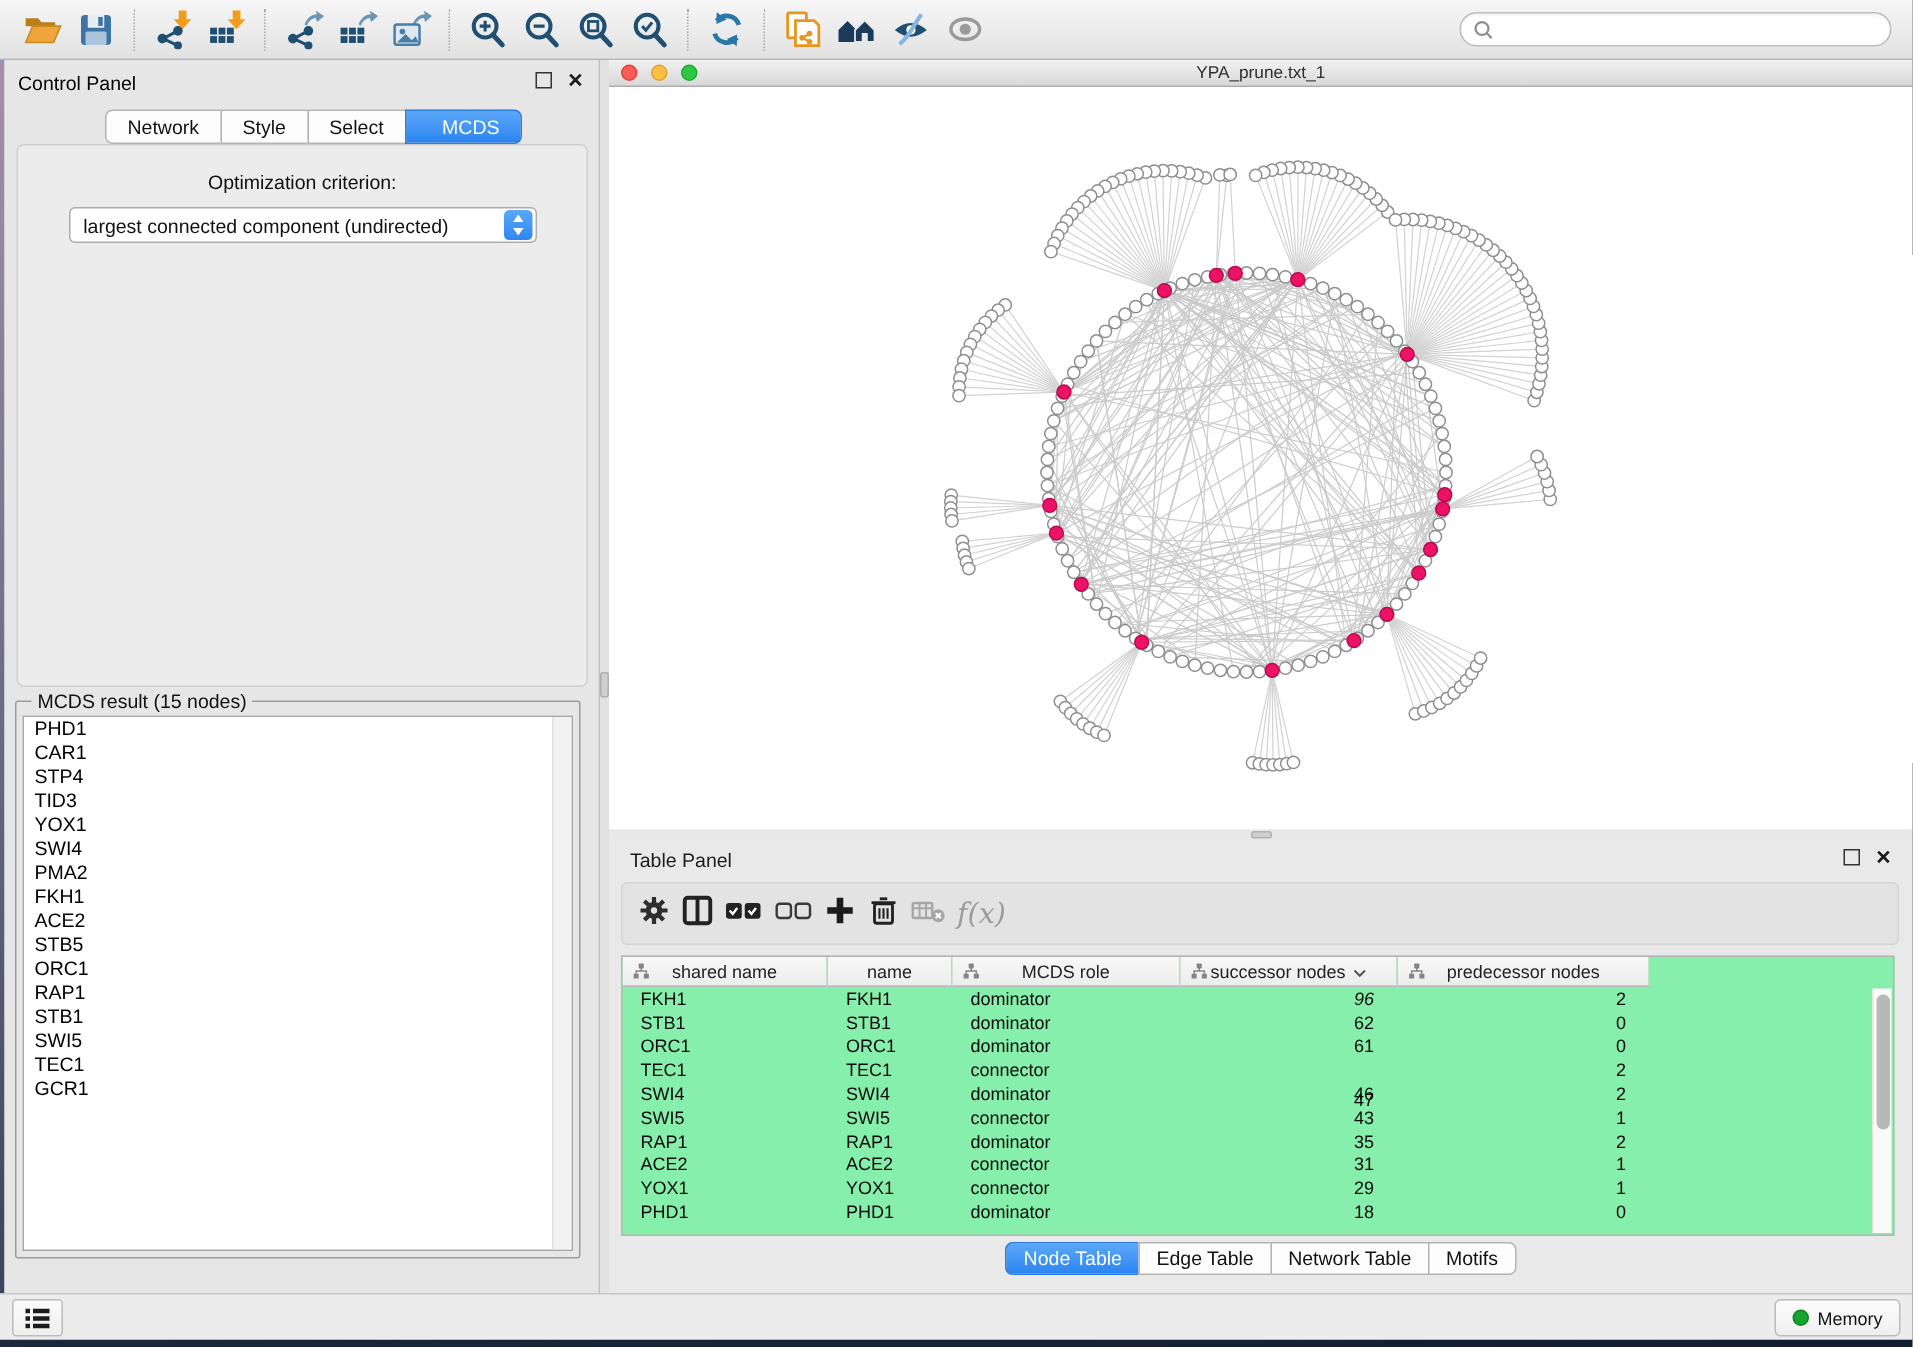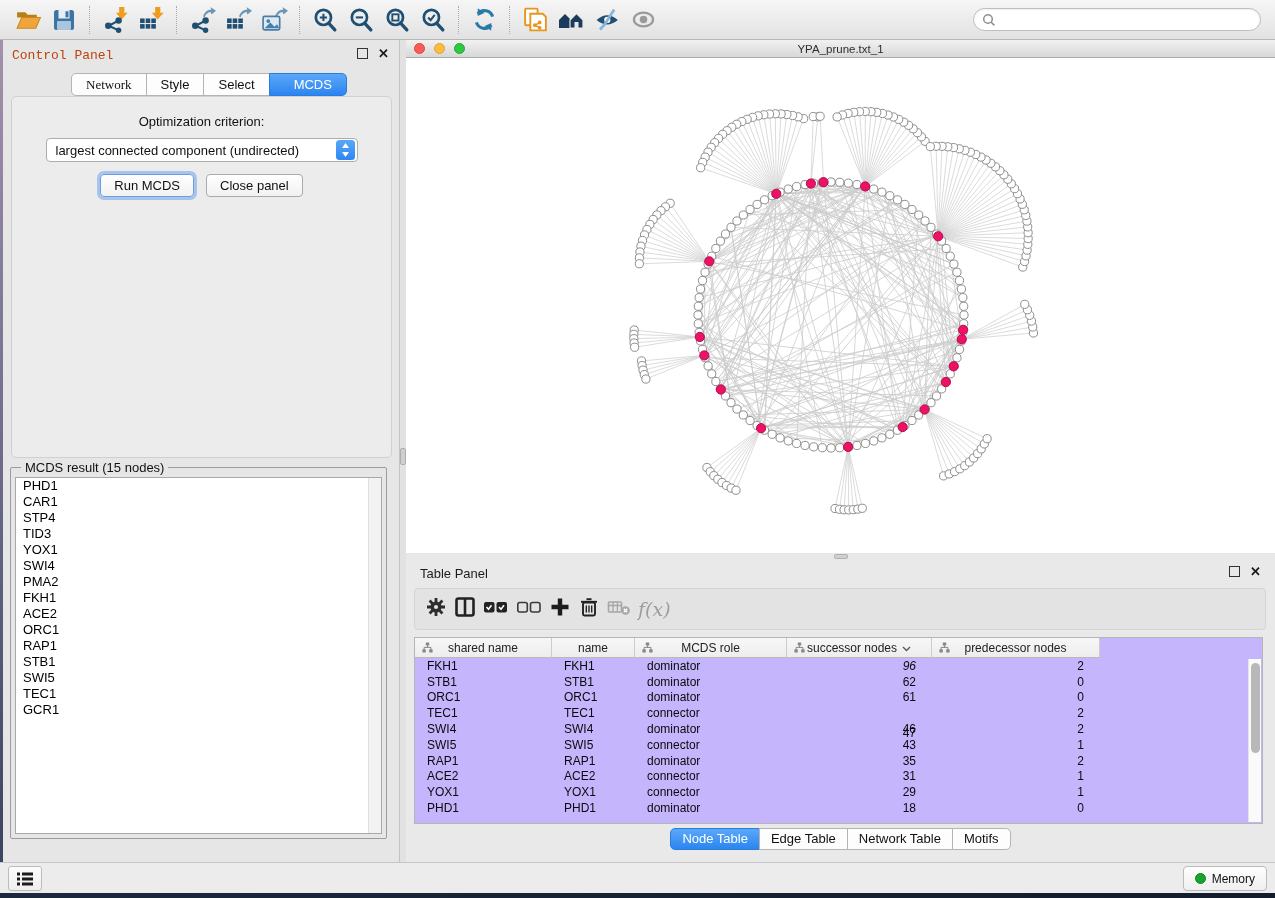--- a/index.html
+++ b/index.html
@@ -19,29 +19,29 @@
     box-shadow:inset 0 1px 2px rgba(0,0,0,.07); }
   .searchbox input { border:none; outline:none; background:transparent; flex:1; font-size:12px; margin-left:5px; }
 
   
   .main { position:absolute; left:0; top:40px; width:1275px; height:822px; display:flex; }
   .wallpaper-sliver { width:3px; height:100%; background:linear-gradient(#a291ad,#6e6d88,#3a4560); }
 
   
   .cpanel { width:397px; height:100%; background:#e6e6e6; position:relative; border-right:1px solid #c2c2c2; }
   .cp-head { position:absolute; left:0; top:0; width:100%; height:28px; }
-  .cp-title { position:absolute; left:9px; top:8px; font-size:13px; color:#c2410c;font-family:Liberation Mono, monospace; }
+  .cp-title { position:absolute; left:9px; top:8px; font-size:13px; color:#000000; }
   .win-icons { position:absolute; right:10px; top:8px; display:flex; gap:10px; align-items:center; }
   .float-ic { width:11px; height:11px; border:1.6px solid #333; background:transparent; }
   .close-ic { font-size:13px; font-weight:bold; color:#1a1a1a; line-height:11px; }
 
   .cp-tabs { position:absolute; left:0; top:33px; width:100%; display:flex; justify-content:center; }
   .cp-tab { height:23px; line-height:21px; padding:0 14px; font-size:13px; color:#111;
     background:#fdfdfd; border:1px solid #b4b4b4; margin-left:-1px; text-align:center; }
-  .cp-tab:first-child { border-radius:5px 0 0 5px; margin-left:16px;font-family:Liberation Serif, serif; }
+  .cp-tab:first-child { border-radius:5px 0 0 5px; margin-left:16px; }
   .cp-tab:last-child { border-radius:0 5px 5px 0;padding-left:24px; }
   .cp-tab.active { background:linear-gradient(#5ba8f9,#2b85f0); color:#fff; border-color:#2a7ddf; }
 
   .cp-sub { position:absolute; left:8px; top:56px; width:381px; height:362px;
     background:#ececec; border:1px solid #d0d0d0; border-radius:5px; }
   .opt-label { text-align:center; margin-top:17px; font-size:13px; color:#111; }
   .selectbox { margin:9px auto 0 auto; width:312px; height:24px; background:#fff; border:1px solid #adadad;
     border-radius:4px; display:flex; align-items:center; position:relative; }
   .selectbox .sel-text { font-size:13px; color:#111; padding-left:9px; flex:1; white-space:nowrap; overflow:hidden; }
   .spinner { width:19px; height:20px; margin-right:2px; border-radius:3.5px;
@@ -82,21 +82,21 @@
     border:1px solid #b2b2b2; border-radius:2px; }
 
   
   .tpanel { flex:1; background:#e9e9e9; position:relative; }
   .tp-title { position:absolute; left:14px; top:6px; font-size:13px; color:#1c1c1c; }
   .tp-winicons { position:absolute; right:14px; top:6px; display:flex; gap:10px; align-items:center; }
   .tp-toolbar { position:absolute; left:8px; top:28px; width:852px; height:42px; background:#e3e3e3;
     border:1px solid #d4d4d4; border-radius:4px; display:flex; align-items:center; padding:0 10px; gap:7px; }
   .fx { font-family:"DejaVu Serif", serif; font-style:italic; color:#9c9c9c; font-size:19px; }
 
-  .tablewrap { position:absolute; left:8px; top:77px; width:849px; height:187px; background:#c4b5fd;
+  .tablewrap { position:absolute; left:8px; top:77px; width:849px; height:187px; background:#86efac;
     border:1px solid #b5b5b5; overflow:hidden; }
   .thead { display:flex; height:20px; }
   .th { position:relative; height:20px; background:linear-gradient(#f7f7f7,#ededed);
     border-right:1px solid #cccccc; border-bottom:1px solid #b9b9b9;
     display:flex; align-items:center; justify-content:center; font-size:12px; color:#222; gap:5px; }
   .th .th-icon { position:absolute; left:7px; top:4px; }
   .tr { display:flex; height:15.8px; align-items:center; }
   .td { font-size:12px; color:#0a0a0a; padding-left:12px; white-space:nowrap; overflow:hidden; }
   .td.num { text-align:right; padding-left:0; padding-right:16px; }
   .tscroll { position:absolute; right:1px; top:21px; bottom:1px; width:13px; background:#fafafa; border-left:1px solid #e4e4e4; }
@@ -301,39 +301,36 @@
           <span class="sel-text">largest connected component (undirected)</span>
           <span class="spinner">
             <svg width="9" height="6" viewBox="0 0 9 6">
                 <path d="M4.5 0 8 5H1z" fill="#fff"></path>
               </svg>
             <svg width="9" height="6" viewBox="0 0 9 6">
                 <path d="M4.5 6 1 1h7z" fill="#fff"></path>
               </svg>
           </span>
         </div>
-        <div class="btn-row">
-          <button class="mac-btn focus">Run MCDS</button>
-          <button class="mac-btn">Close panel</button>
-        </div>
       </div>
 
       <div class="mcds-group">
         <span class="mcds-legend">MCDS result (15 nodes)</span>
         <div class="mcds-list">
           <div>
               <div class="mcds-item">PHD1</div>
               <div class="mcds-item">CAR1</div>
               <div class="mcds-item">STP4</div>
               <div class="mcds-item">TID3</div>
               <div class="mcds-item">YOX1</div>
               <div class="mcds-item">SWI4</div>
               <div class="mcds-item">PMA2</div>
               <div class="mcds-item">FKH1</div>
               <div class="mcds-item">ACE2</div>
+              <div class="mcds-item">STB5</div>
               <div class="mcds-item">ORC1</div>
               <div class="mcds-item">RAP1</div>
               <div class="mcds-item">STB1</div>
               <div class="mcds-item">SWI5</div>
               <div class="mcds-item">TEC1</div>
               <div class="mcds-item">GCR1</div>
             </div>
           <div class="mcds-scroll"></div>
         </div>
       </div>

